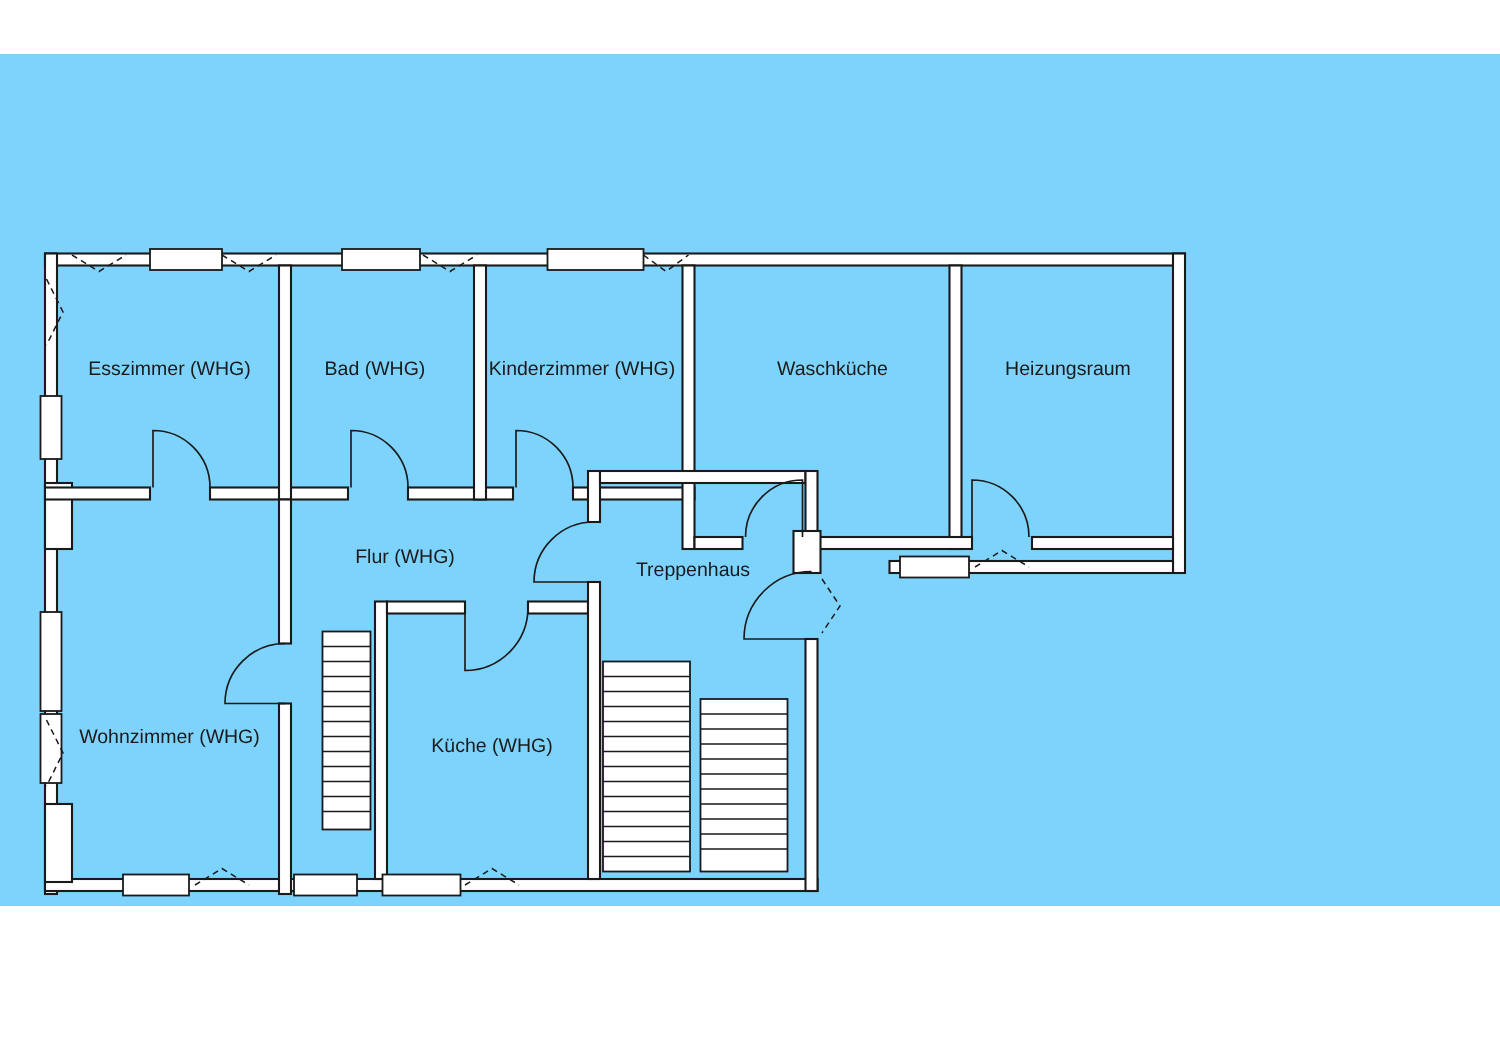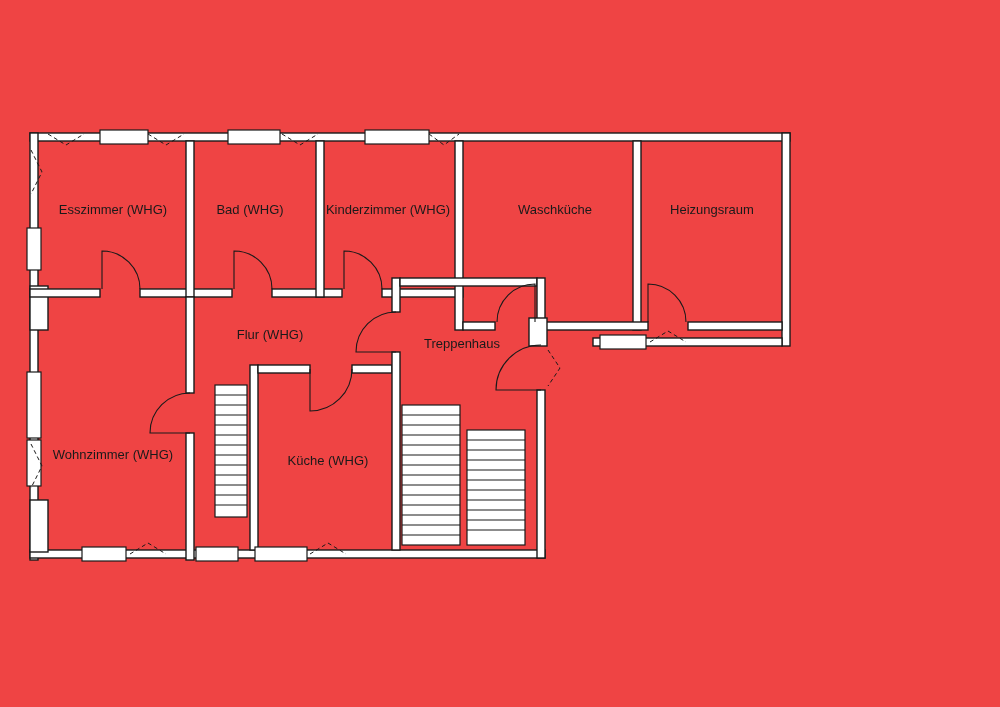--- a/index.html
+++ b/index.html
@@ -4,23 +4,24 @@
 <style>
   html, body {
     margin: 0;
     padding: 0;
     background: #ffffff;
     font-family: "Liberation Sans", sans-serif;
   }
   .page {
     position: relative;
     width: 1000px;
-    height: 707px;
-    background: #ef4444;
+    height: 568px;
+    background: #7dd3fc;
     overflow: hidden;
+    margin-top: 36px;
   }
   svg { display: block; }
   .wall rect {
     fill: #ffffff;
     stroke: #1a1a1a;
     stroke-width: 1.4;
   }
   .window rect {
     fill: #ffffff;
     stroke: #1a1a1a;

